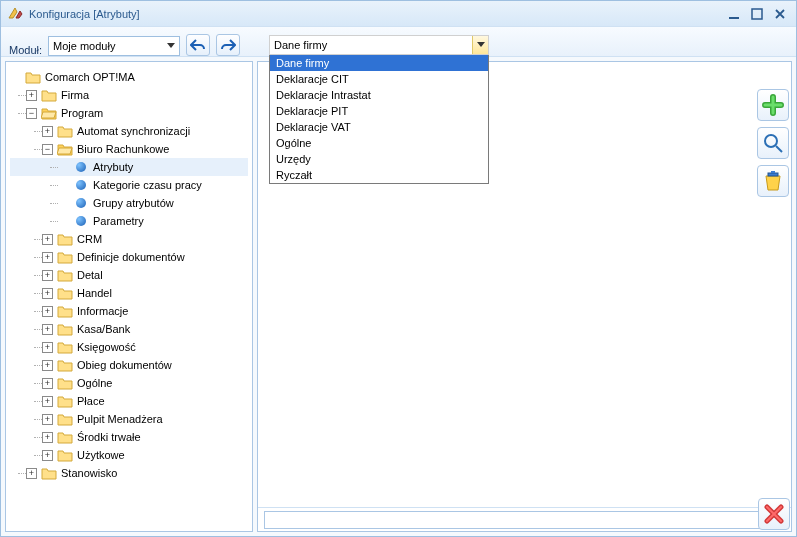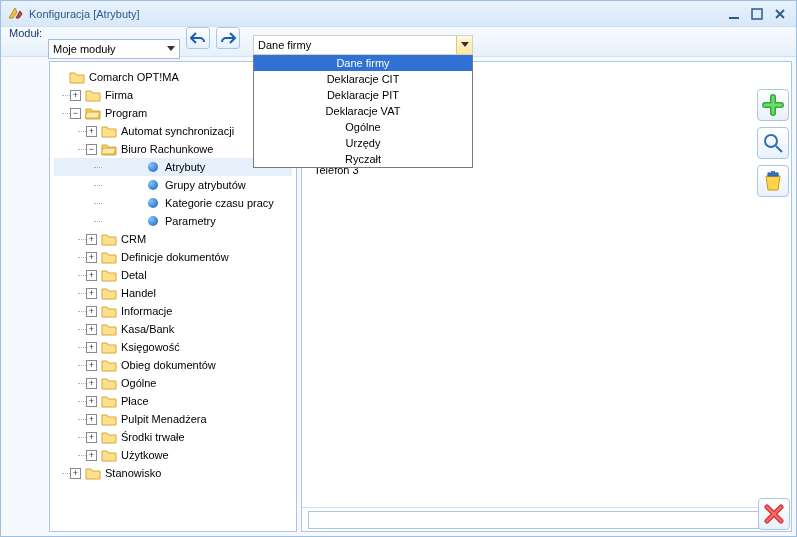--- a/index.html
+++ b/index.html
@@ -4,44 +4,44 @@
 <style>
   * { box-sizing: border-box; margin: 0; padding: 0; font-family: Tahoma, Arial, sans-serif; font-size: 11px; }
   body { background: #fff; }
   .app { width: 797px; height: 537px; border: 1px solid #9ebfe0; background: #f5f9fd; position: relative; display: flex; flex-direction: column; }
   .titlebar { height: 26px; background: linear-gradient(#e9f2fb,#d7e8f8); display: flex; align-items: center; padding: 0 6px; color: #2b5a8e; border-bottom: 1px solid #cfe1f3; }
   .titlebar .icon { width: 16px; height: 16px; margin-right: 6px; }
   .titlebar .spacer { flex: 1; }
   .winbtn { width: 20px; height: 16px; margin-left: 3px; display: flex; align-items: center; justify-content: center; color: #2b5a8e; cursor: pointer; }
   .winbtn svg { display: block; }
 
-  .toolbar { height: 30px; background: linear-gradient(#f7fbff,#e8f1fb); display: flex; align-items: flex-start; padding: 0 8px; gap: 6px; border-bottom: 1px solid #cfe1f3; }
+  .toolbar { height: 30px; background: linear-gradient(#f7fbff,#e8f1fb); display: flex; align-items: flex-end; padding: 0 8px; gap: 6px; border-bottom: 1px solid #cfe1f3; }
   .toolbar .lbl { color: #1a3a66; }
   .modsel { width: 132px; height: 20px; border: 1px solid #9ebfe0; background: #fff; display: flex; align-items: center; padding: 0 4px; position: relative; margin-top: 12px; }
   .modsel .ddbtn { position: absolute; right: 0; top: 0; bottom: 0; width: 16px; display: flex; align-items: center; justify-content: center; }
   .sqbtn { width: 24px; height: 22px; border: 1px solid #aac6e4; border-radius: 3px; background: linear-gradient(#fefeff,#e6f0fb); display: flex; align-items: center; justify-content: center; cursor: pointer; }
 
-  .catwrap { position: absolute; left: 252px; top: 34px; width: 220px; z-index: 20; text-align: center; }
+  .catwrap { position: absolute; left: 268px; top: 34px; width: 220px; z-index: 20; }
   .catsel { height: 20px; border: 1px solid #d0d0d0; background: #fff; display: flex; align-items: center; padding: 0 4px; position: relative; }
   .catsel .ddbtn { position: absolute; right: 0; top: 0; bottom: 0; width: 16px; background: linear-gradient(#fff8e0,#ffe79a); border-left: 1px solid #e0c96a; display: flex; align-items: center; justify-content: center; }
   .droplist { border: 1px solid #7a7a7a; background: #fff; margin-top: -1px; }
   .droplist .item { padding: 2px 6px; cursor: pointer; }
   .droplist .item.selected { background: #2f72d4; color: #fff; }
 
-  .body { flex: 1; display: flex; position: relative; margin-left: 44px; }
+  .body { flex: 1; display: flex; position: relative; }
   .leftpane { width: 248px; border: 1px solid #aac6e4; margin: 4px 0 4px 4px; background: #fff; padding: 6px 4px; overflow: auto; }
   .tree-node { white-space: nowrap; }
   .tree-row { display: flex; align-items: center; height: 18px; padding-right: 4px; position: relative; }
   .tree-row.hasline::before { content: ""; position: absolute; left: 0; top: 50%; border-top: 1px dotted #b0b0b0; }
   .tree-row.l0::before { width: 0; }
   .tree-row.l1 { padding-left: 16px; }
   .tree-row.l1::before { left: 8px; width: 8px; }
   .tree-row.l2 { padding-left: 32px; }
   .tree-row.l2::before { left: 24px; width: 8px; }
-  .tree-row.l3 { padding-left: 76px; }
+  .tree-row.l3 { padding-left: 48px; }
   .tree-row.l3::before { left: 40px; width: 8px; }
   .tree-row.selected { background: #e6f0fb; }
   .expander { width: 11px; height: 11px; border: 1px solid #8a8a8a; background: #fff; display: flex; align-items: center; justify-content: center; margin-right: 4px; font-size: 9px; line-height: 1; color: #333; cursor: pointer; }
   .noexpander { width: 11px; height: 11px; margin-right: 4px; }
   .nicon { width: 16px; height: 16px; margin-right: 4px; display: flex; align-items: center; justify-content: center; }
   .nicon.folder svg { display: block; }
   .nicon.dot { width: 10px; height: 10px; border-radius: 50%; background: radial-gradient(circle at 30% 30%, #7ec3ff, #1b5fb4); margin-left: 3px; margin-right: 7px; }
   .tree-label { color: #000; }
 
   .centerpane { flex: 1; border: 1px solid #aac6e4; margin: 4px 4px 4px 4px; background: #fff; display: flex; flex-direction: column; position: relative; }
@@ -168,26 +168,26 @@
               <span class="tree-label">Biuro Rachunkowe</span>
             </div>
             <div class="tree-row l3 hasline selected">
               <span class="noexpander"></span>
               <span class="nicon dot"></span>
               <span class="tree-label">Atrybuty</span>
             </div>
             <div class="tree-row l3 hasline">
               <span class="noexpander"></span>
               <span class="nicon dot"></span>
-              <span class="tree-label">Grupy atrybutów</span>
+              <span class="tree-label">Kategorie czasu pracy</span>
             </div>
             <div class="tree-row l3 hasline">
               <span class="noexpander"></span>
               <span class="nicon dot"></span>
-              <span class="tree-label">Kategorie czasu pracy</span>
+              <span class="tree-label">Grupy atrybutów</span>
             </div>
             <div class="tree-row l3 hasline">
               <span class="noexpander"></span>
               <span class="nicon dot"></span>
               <span class="tree-label">Parametry</span>
             </div>
             <div class="tree-row l2 hasline">
               <span class="expander">+</span>
               <span class="nicon folder">
                 <svg width="16" height="14" viewBox="0 0 16 14">
@@ -372,20 +372,21 @@
       <span>Dane firmy</span>
       <span class="ddbtn">
           <svg width="8" height="6" viewBox="0 0 8 6">
             <path d="M0 0 L8 0 L4 5 Z" fill="#333"></path>
           </svg>
         </span>
     </div>
     <div class="droplist" id="catlist">
         <div class="item selected">Dane firmy</div>
         <div class="item">Deklaracje CIT</div>
+        <div class="item">Deklaracje Intrastat</div>
         <div class="item">Deklaracje PIT</div>
         <div class="item">Deklaracje VAT</div>
         <div class="item">Ogólne</div>
         <div class="item">Urzędy</div>
         <div class="item">Ryczałt</div>
       </div>
   </div>
 
 </div>
 

